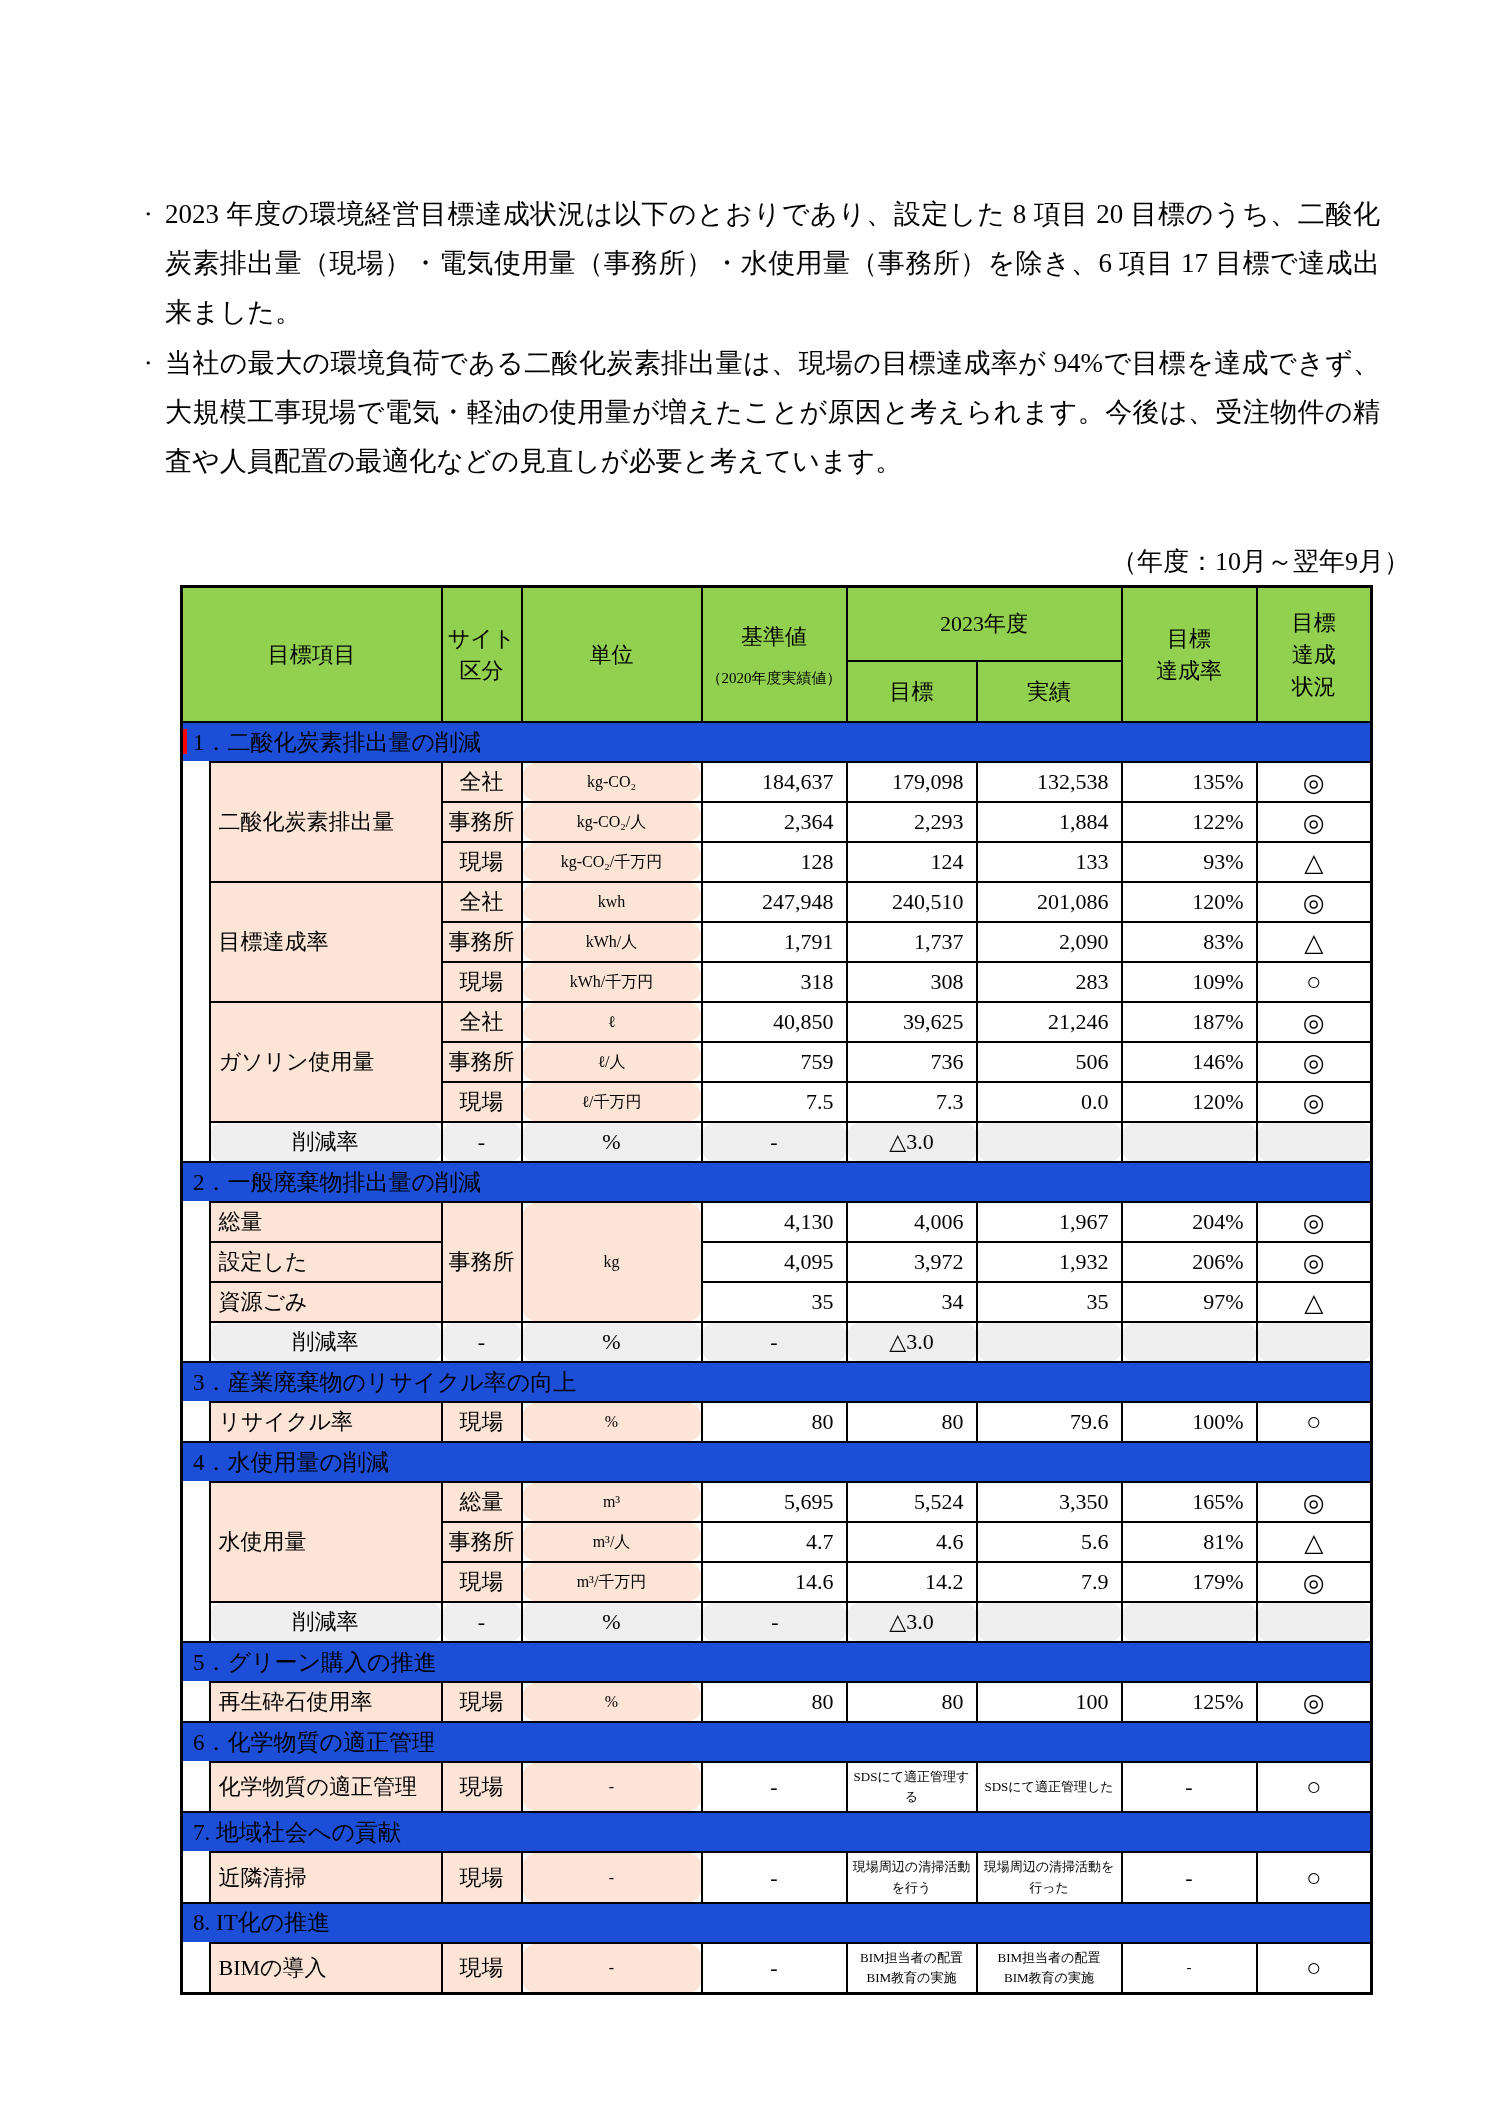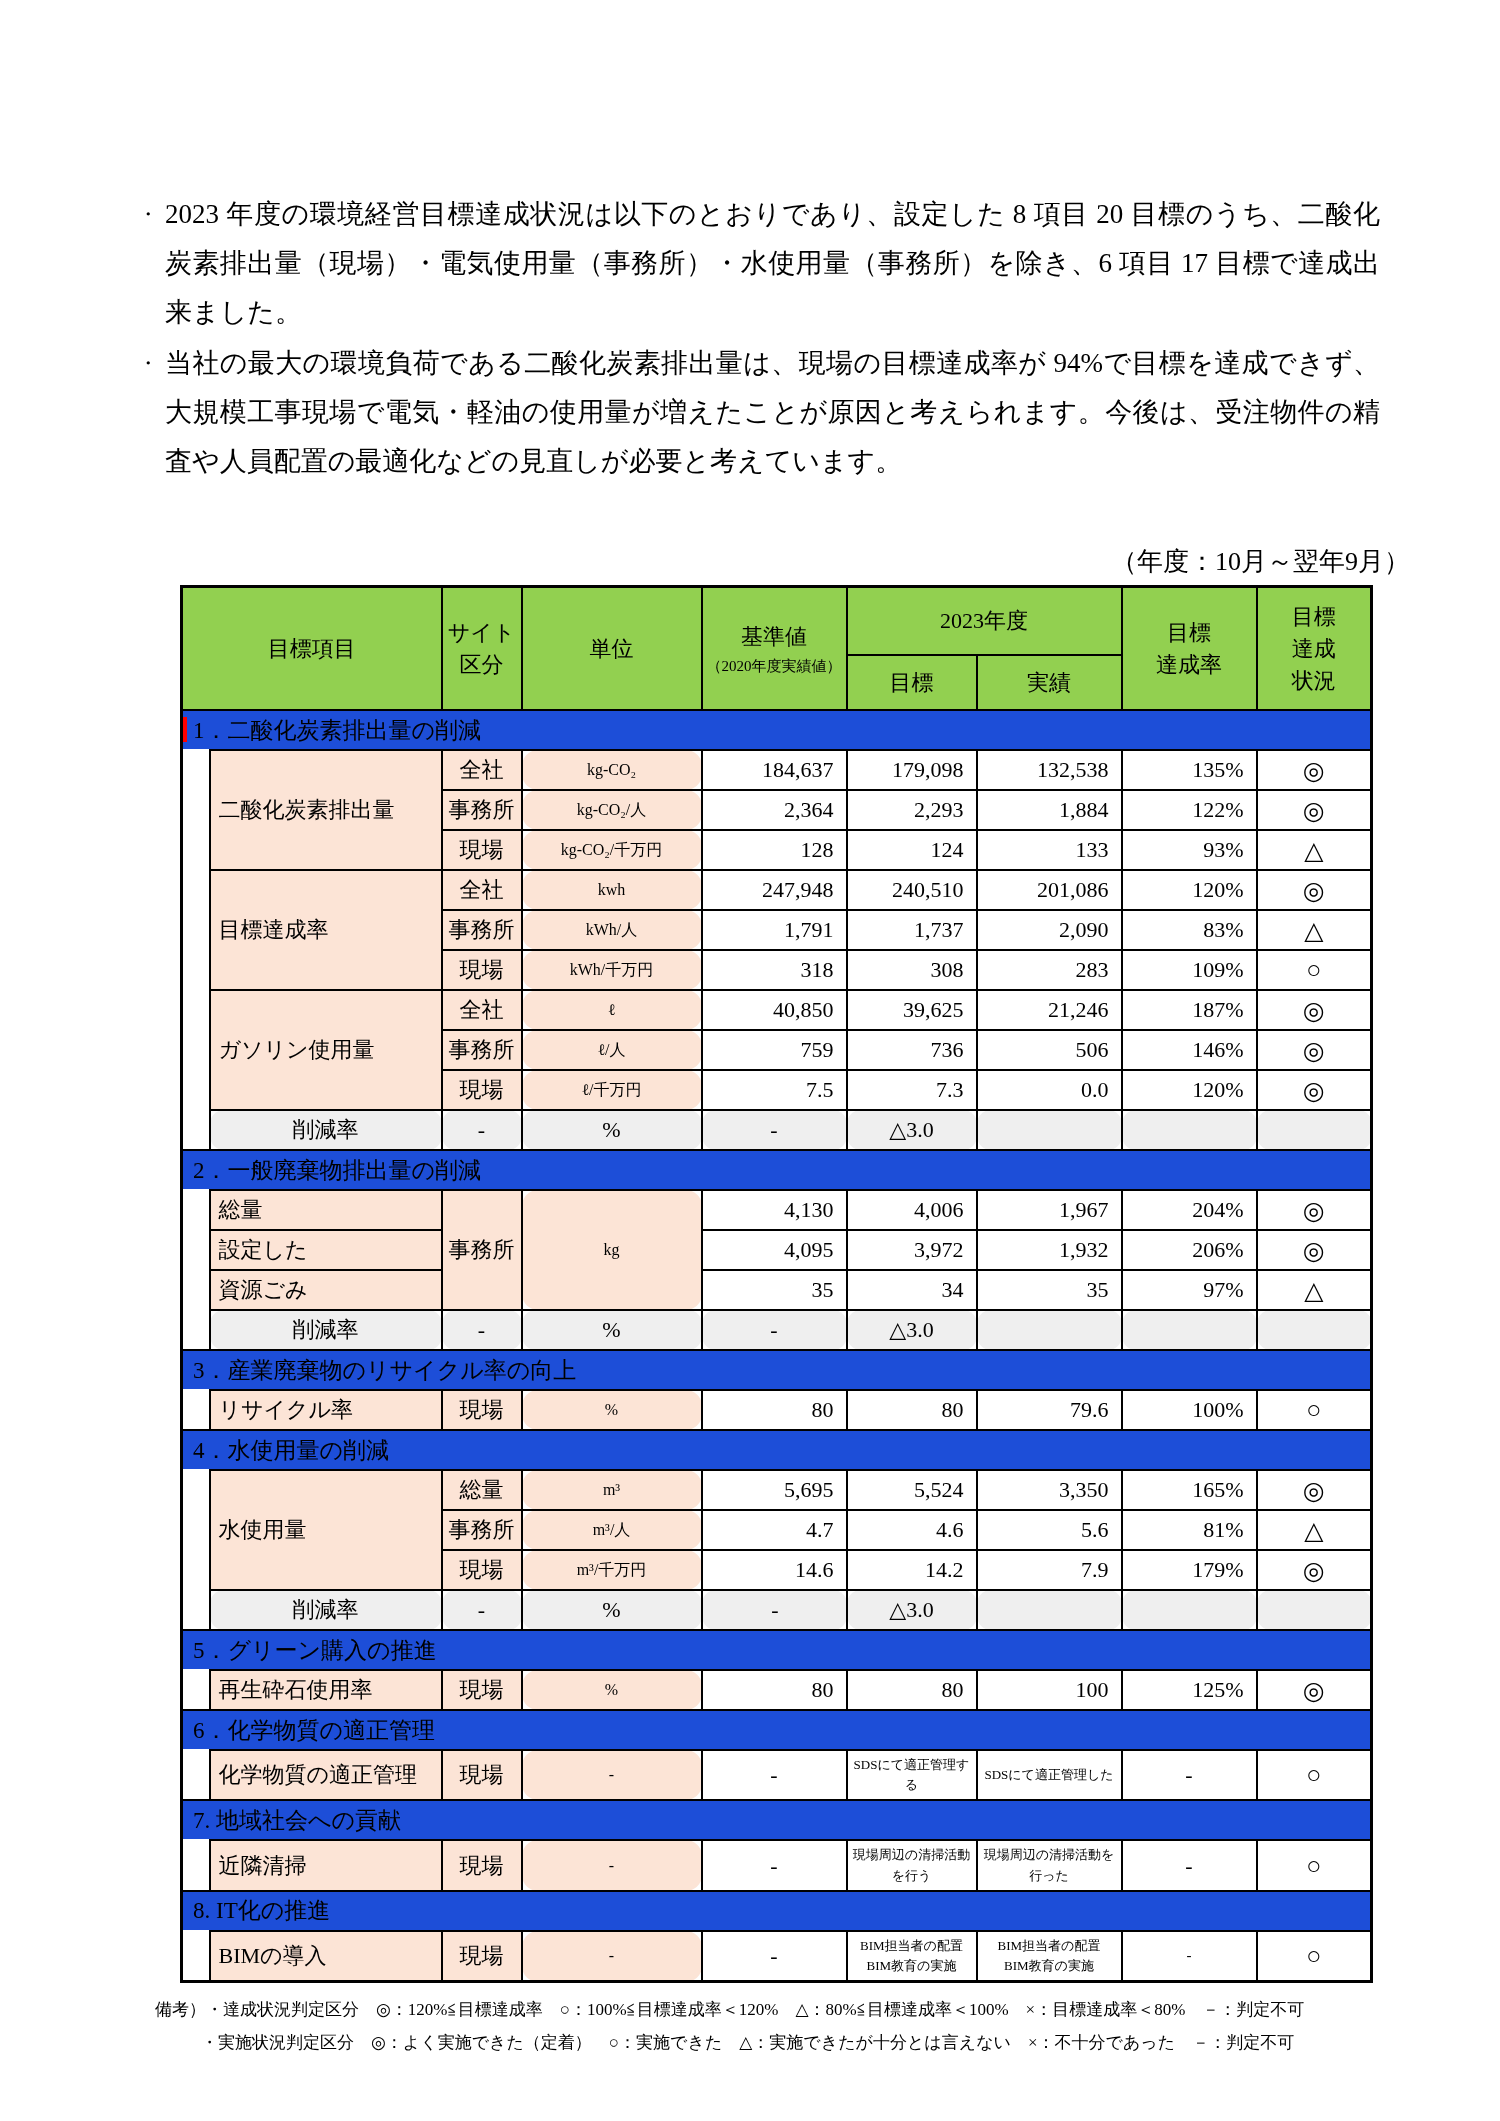--- a/index.html
+++ b/index.html
@@ -18,21 +18,21 @@
   
   table.goals{border-collapse:collapse;table-layout:fixed;width:1190px;margin-left:40px;border:3px solid #000;}
   col.c-gut{width:28px;}col.c-item{width:232px;}col.c-site{width:80px;}col.c-unit{width:180px;}
   col.c-base{width:145px;}col.c-target{width:130px;}col.c-actual{width:145px;}col.c-rate{width:135px;}col.c-status{width:115px;}
   th{
     background:#92D050;border:2.5px solid #000;font-weight:normal;
     font-size:22px;text-align:center;vertical-align:middle;white-space:pre-line;line-height:1.45;
   }
   tr.h1 th{height:62px;}
   tr.h2 th{height:50px;}
-  th .sub{display:block;font-size:15px;line-height:1.3;margin-top:4px;}
+  th .sub{display:block;font-size:15px;line-height:1.3;margin-top:16px;}
   td{border:2px solid #000;font-size:22px;height:38px;vertical-align:middle;white-space:nowrap;padding:0 4px;}
   td.gut{border-top:none;border-bottom:none;border-left:none;background:#fff;padding:0;}
   td.stitle{border:none;border-top:2.5px solid #000;background:#1d4ed8;text-align:left;
     font-size:23px;height:38px;padding-left:10px;position:relative;}
   td.stitle.first::before{content:"";position:absolute;left:0;top:6px;width:4px;height:25px;background:#FF0000;}
   td.item{background:#FCE4D6;text-align:left;padding-left:8px;}
   td.site{background:#FCE4D6;text-align:center;margin-left:24px;}
   td.unit{background:#FCE4D6;text-align:center;font-size:16px;border-radius:16px;}
   td.num{text-align:right;padding-right:12px;}
   td.ctr{text-align:center;}
@@ -361,18 +361,14 @@
           <td class="small">BIM担当者の配置
 BIM教育の実施</td>
           <td class="small">BIM担当者の配置
 BIM教育の実施</td>
           <td class="ctr srate">-</td>
           <td class="sym">○</td>
         </tr>
       </tbody>
   </table>
 
-  <div class="notes">
-    <div class="n1">備考）・達成状況判定区分　◎：120%≦目標達成率　○：100%≦目標達成率＜120%　△：80%≦目標達成率＜100%　×：目標達成率＜80%　－：判定不可</div>
-    <div class="n2">・実施状況判定区分　◎：よく実施できた（定着）　○：実施できた　△：実施できたが十分とは言えない　×：不十分であった　－：判定不可</div>
-  </div>
 
 </div>
 
 </body></html>

